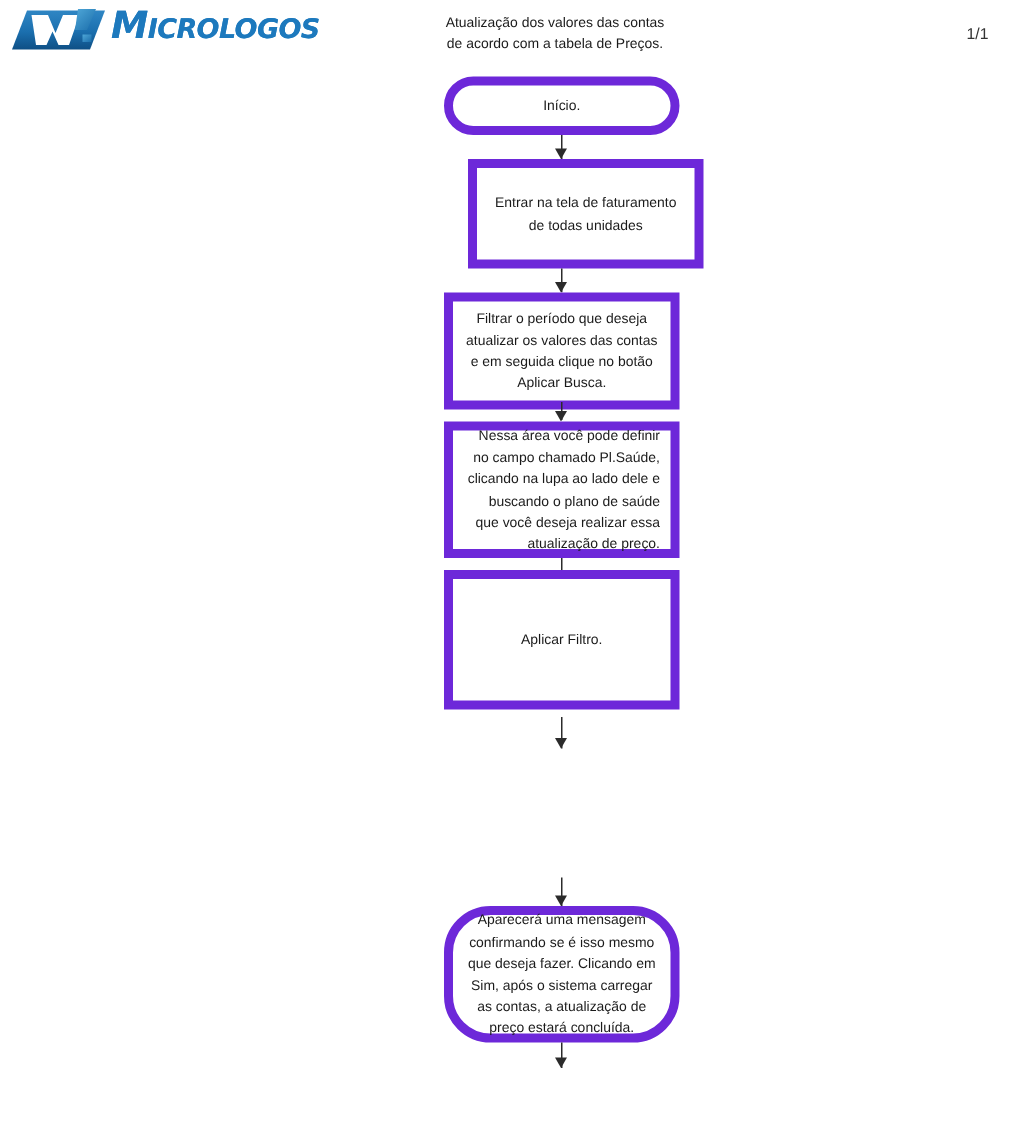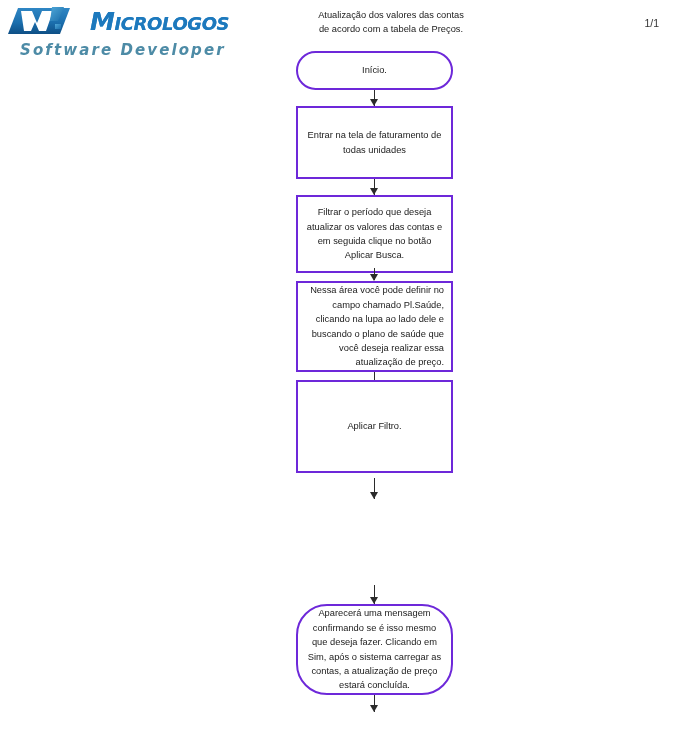--- a/index.html
+++ b/index.html
@@ -19,22 +19,21 @@
   
   #logo {
     position: absolute;
     left: 8px;
     top: 4px;
     width: 250px;
     height: 58px;
   }
   #logo-row {
     display: flex;
-    align-items: center;
-    gap: 20px;
+    gap: 4px;
     height: 34px;
   }
   #logo-mark {
     width: 62px;
     height: 32px;
     flex: 0 0 auto;
   }
   #logo-word {
     font-family: "DejaVu Sans", sans-serif;
     font-weight: bold;
@@ -67,21 +66,21 @@
     position: absolute;
     right: 20px;
     top: 17px;
     font-size: 10.5px;
     color: #333;
   }
 
   
   #diagram-title {
     position: absolute;
-    left: 312px;
+    left: 291px;
     top: 8px;
     width: 158px;
     text-align: center;
     font-size: 9.3px;
     line-height: 1.52;
     color: #1a1a1a;
   }
 
   
   #flow {
@@ -89,21 +88,21 @@
     left: 0;
     top: 0;
     width: 679px;
     height: 753px;
   }
   .node {
     position: absolute;
     left: 296px;
     width: 157px;
     box-sizing: border-box;
-    border: 2px solid #6d28d9;
+    border: 6px solid #6d28d9;
     background: #ffffff;
     display: flex;
     align-items: center;
     justify-content: center;
     text-align: center;
     font-size: 9.3px;
     line-height: 1.55;
     color: #1a1a1a;
     padding: 2px 7px;
   }
@@ -151,36 +150,35 @@
           </linearGradient>
         </defs>
         <polygon points="10,3 62,3 52,29 0,29" fill="url(#mg)"></polygon>
         <polygon points="13,6 24,6 29,18 34,6 45,6 38,26 31,26 27,17 23,26 16,26" fill="#ffffff"></polygon>
         <polygon points="44,2 56,2 50,16 42,16" fill="url(#mg2)"></polygon>
         <rect x="47" y="19" width="6" height="5" fill="url(#mg2)"></rect>
       </svg>
     </span>
     <span id="logo-word">Micrologos</span>
   </div>
-  <div id="logo-sub">Software Developer</div>
 </div>
 
 <div id="page-indicator">1/1</div>
 
 <div id="diagram-title">Atualização dos valores das contas de acordo com a tabela de Preços.</div>
 
 <div id="flow">
 
   <div class="node terminator" style="top:51px; height:39px;">
     <span class="txt">Início.</span>
   </div>
   <div class="conn" style="top:90px; height:16px;"></div>
   <div class="arrow" style="top:99px;"></div>
 
-  <div class="node" style="top:106px; height:73px;">
+  <div class="node" style="top:106px; height:73px;margin-left:16px;">
     <span class="txt">Entrar na  tela de faturamento de todas unidades</span>
   </div>
   <div class="conn" style="top:179px; height:16px;"></div>
   <div class="arrow" style="top:188px;"></div>
 
   <div class="node" style="top:195px; height:78px;">
     <span class="txt">Filtrar o período que deseja atualizar os valores das contas e em seguida clique no botão Aplicar Busca.</span>
   </div>
   <div class="conn" style="top:268px; height:12px;"></div>
   <div class="arrow" style="top:274px;"></div>

